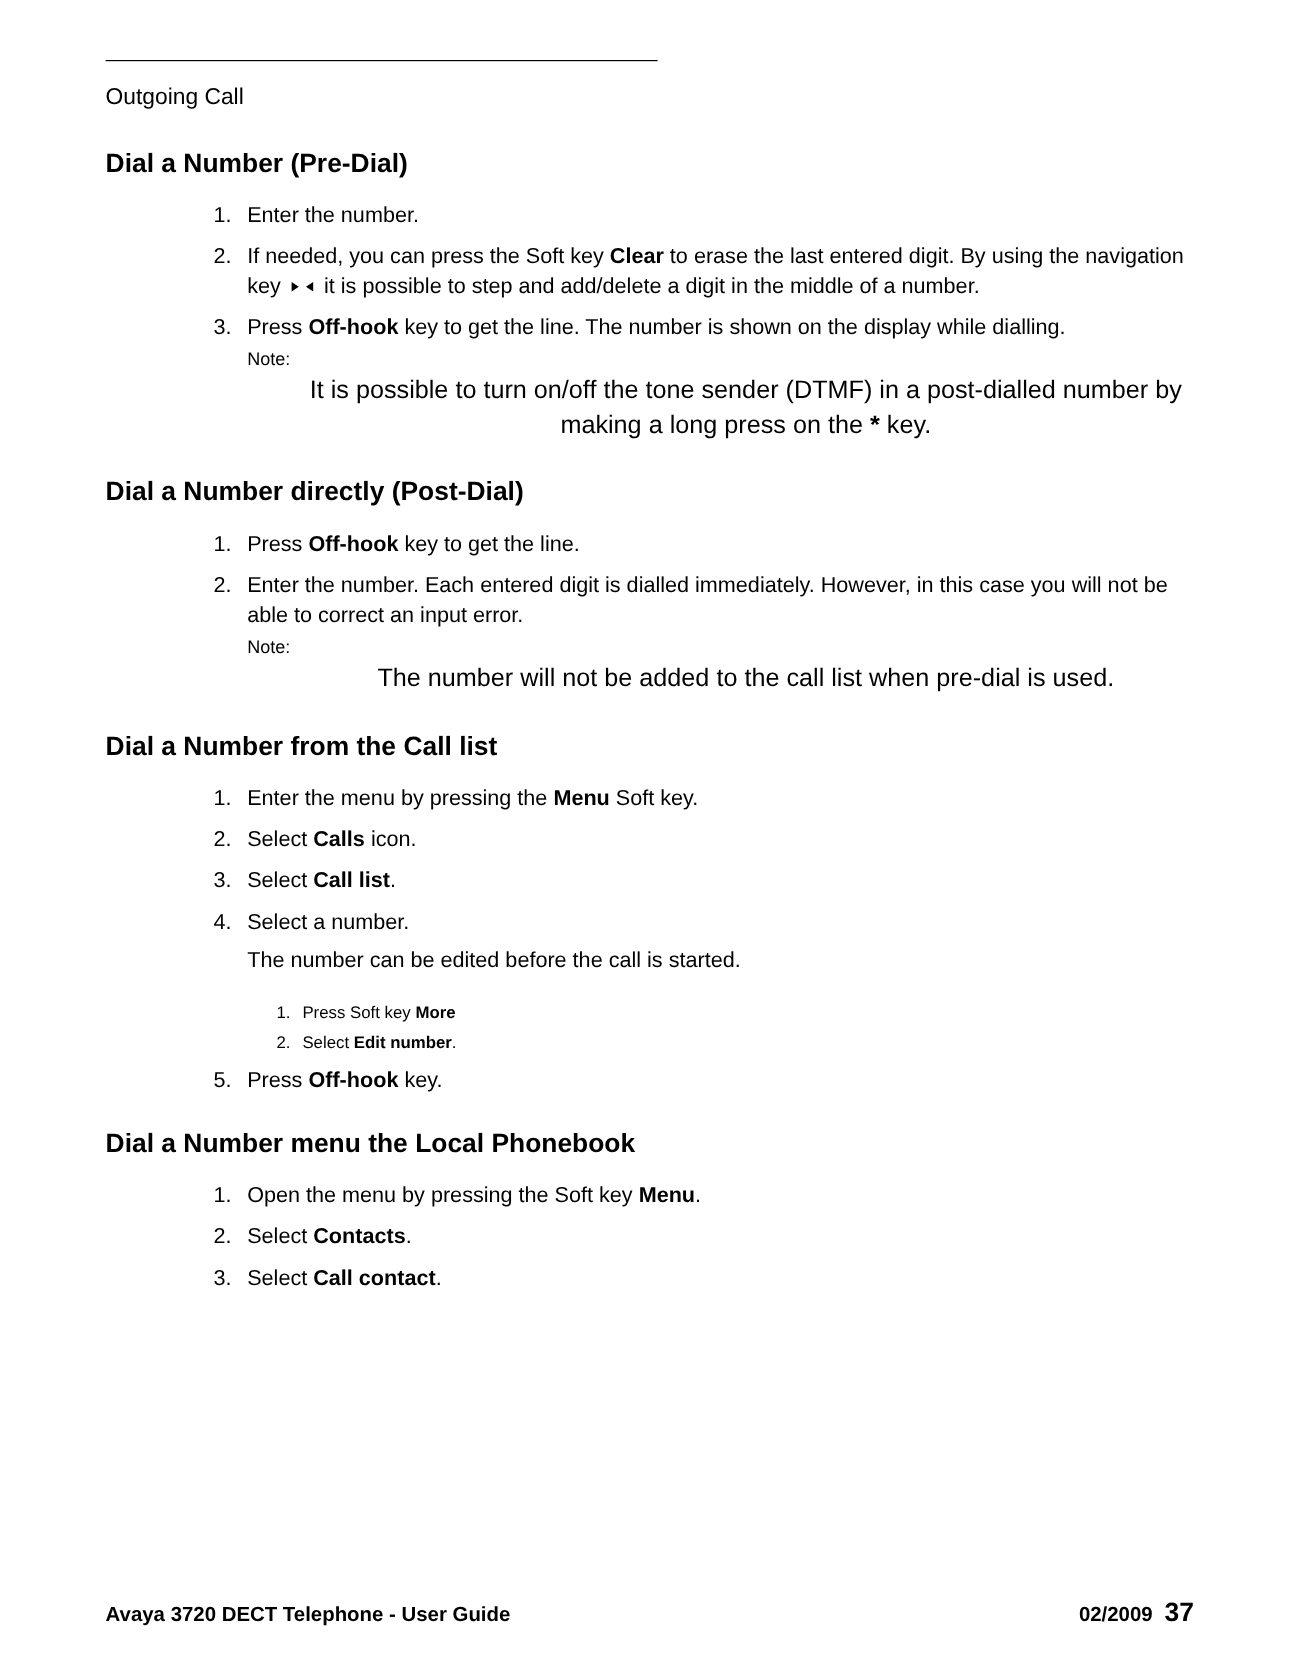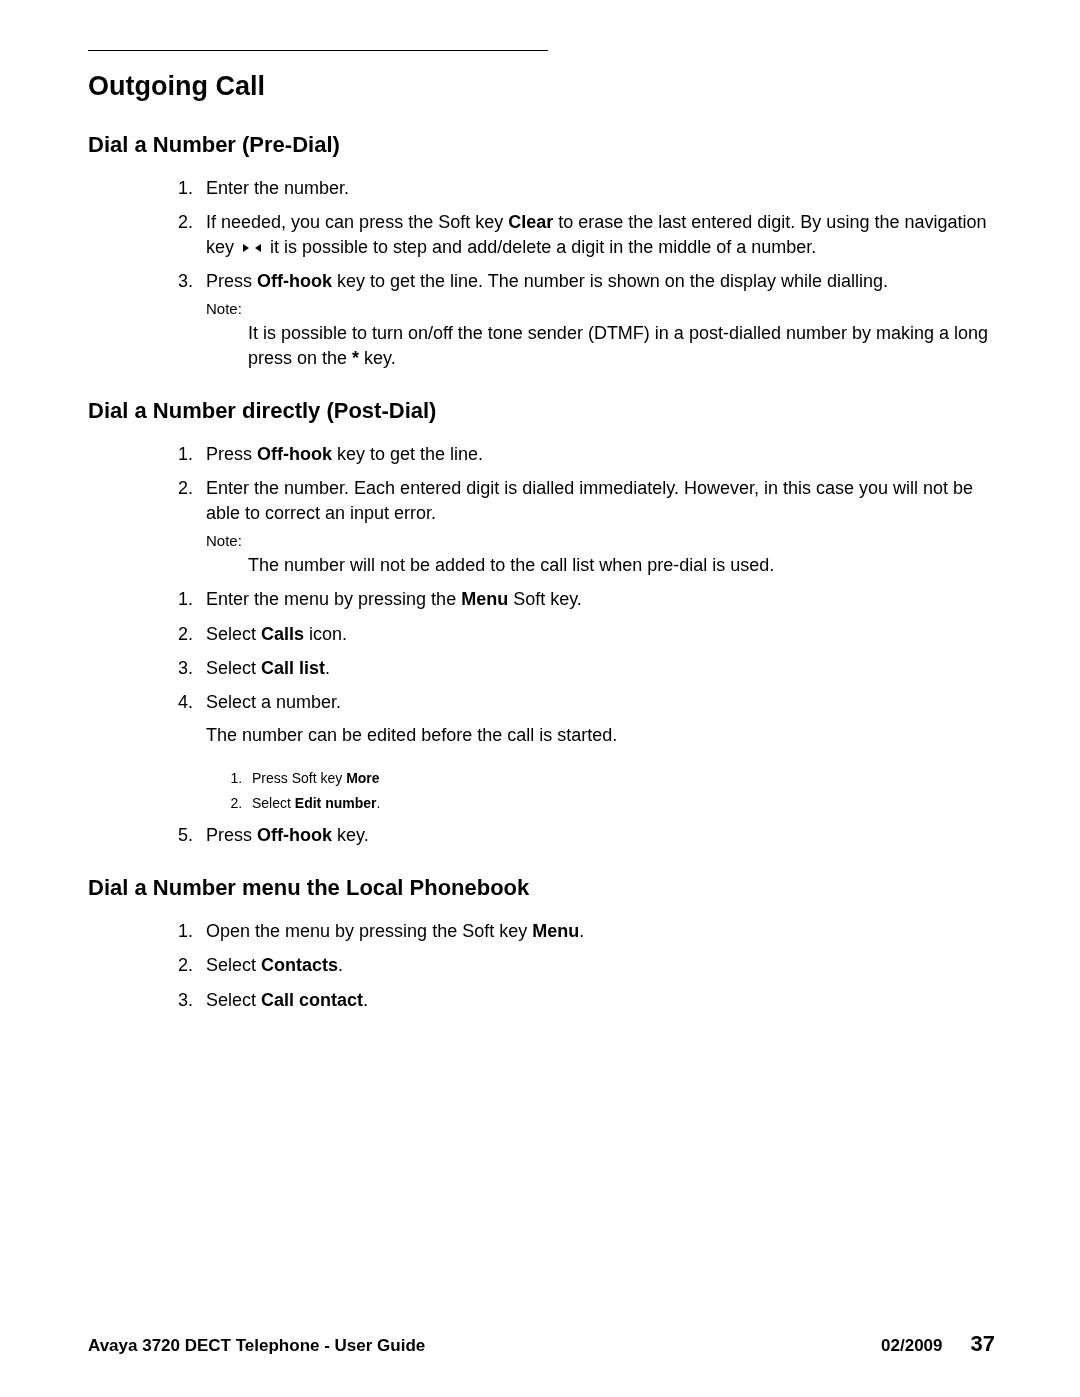--- a/index.html
+++ b/index.html
@@ -24,22 +24,22 @@
     font-size: 17px;
     margin-bottom: 58px;
   }
   hr.rule {
     border: none;
     border-top: 1.2px solid #000;
     width: 460px;
     margin: 0 0 20px 0;
   }
   h1.section {
-    font-size: 27px;
-    font-weight: bold;
+    font-size: 19px;
+    font-weight: normal;
     margin: 0 0 30px 0;
   }
   h2.sub {
     font-size: 22px;
     font-weight: bold;
     margin: 28px 0 18px 0;
   }
   ol.main {
     margin: 0;
     padding-left: 110px;
@@ -67,38 +67,39 @@
   .note-block {
     margin-top: 6px;
   }
   .note-label {
     font-weight: normal;
     font-size: 15px;
     margin-left: 0;
   }
   .note-body {
     margin: 2px 0 0 42px;
-    font-size: 18px;
+    font-size: 21px;
     line-height: 1.35;
+    text-align: center;
   }
   .nav-key {
     display: inline-block;
     font-weight: normal;
   }
   .nav-key svg { vertical-align: middle; margin: 0 2px; }
   .content { flex: 1 1 auto; }
   .footer {
     display: flex;
     justify-content: space-between;
     align-items: baseline;
     font-size: 17px;
     font-weight: bold;
     padding-top: 20px;
   }
-  .footer .date-page { display: flex; align-items: baseline; gap: 28px; }
+  .footer .date-page { display: flex; align-items: baseline; gap: 10px; }
   .footer .pagenum { font-size: 22px; font-weight: bold; }
   b { font-weight: bold; }
 </style>
 </head>
 <body>
 
 <div class="page">
 
 
   <div class="content">
@@ -136,20 +137,21 @@
       </li>
       <li>
         <span>Enter the number. Each entered digit is dialled immediately. However, in this case you will not be able to correct an input error.</span>
         <div class="note-block">
           <div class="note-label">Note:</div>
           <div class="note-body">The number will not be added to the call list when pre-dial is used.</div>
         </div>
       </li>
     </ol>
 
+    <h2 class="sub">Dial a Number from the Call list</h2>
     <ol class="main">
       <li>
         <span>Enter the menu by pressing the </span><b>Menu</b><span> Soft key.</span>
       </li>
       <li>
         <span>Select </span><b>Calls</b><span> icon.</span>
       </li>
       <li>
         <span>Select </span><b>Call list</b><span>.</span>
       </li>

